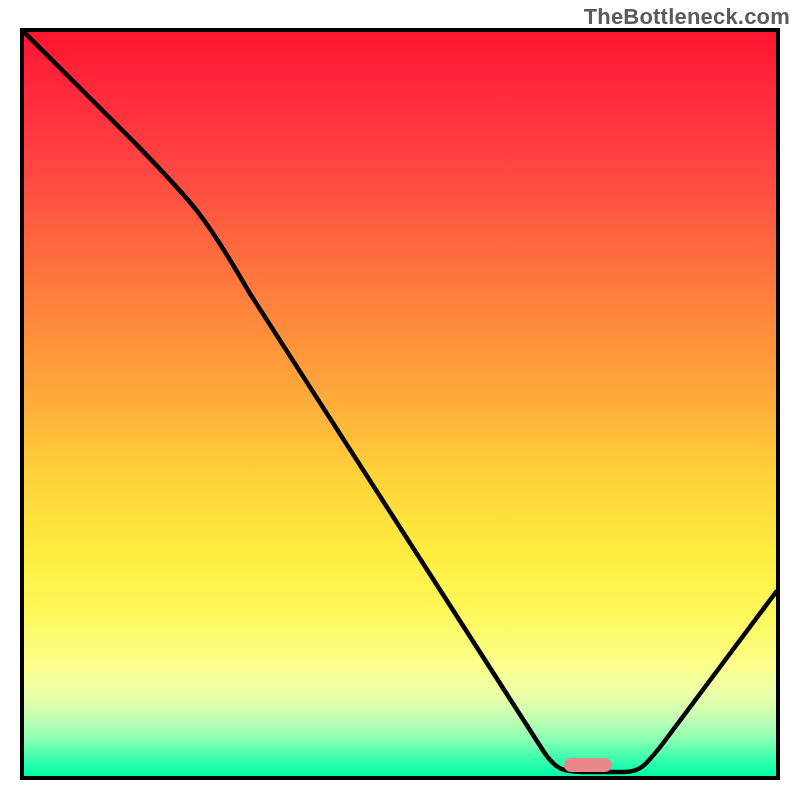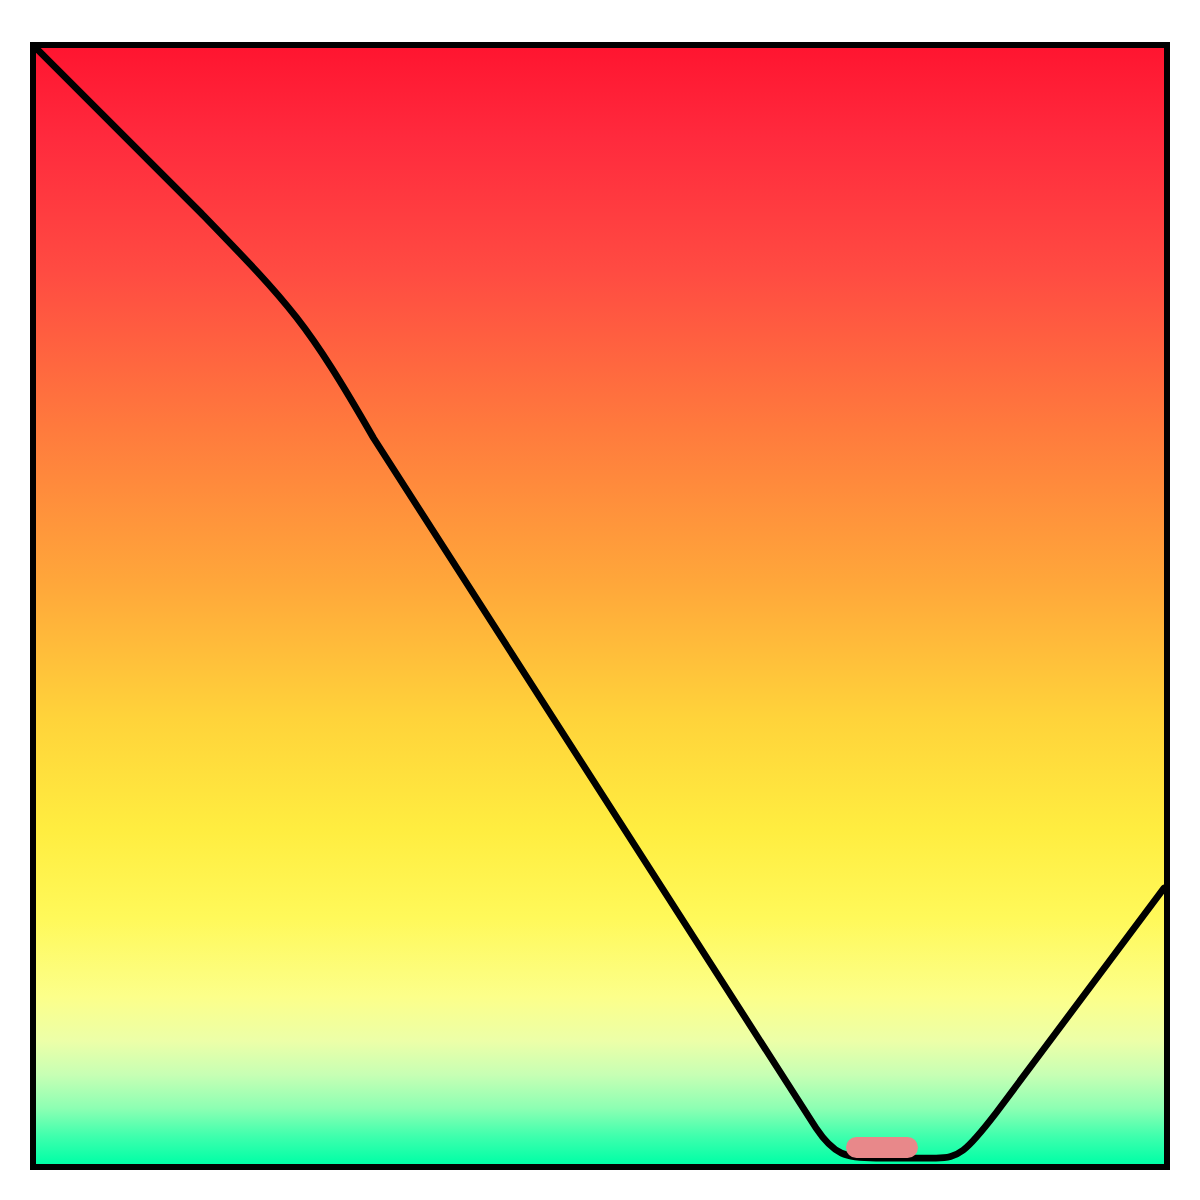--- a/index.html
+++ b/index.html
@@ -69,20 +69,21 @@
     height: 14px;
     border-radius: 7px;
     background: #e8888a;
     z-index: 3;
   }
 </style>
 </head>
 <body>
 
 <div class="wrap">
+  <div class="watermark">TheBottleneck.com</div>
 
   <div class="plot-area">
     <div class="gradient"></div>
 
     <svg class="curve" viewBox="0 0 752 744" preserveAspectRatio="none">
       <path d="M 0 0
                L 110 110
                C 170 172, 180 182, 225 260
                L 520 720
                C 532 738, 540 740, 560 740

